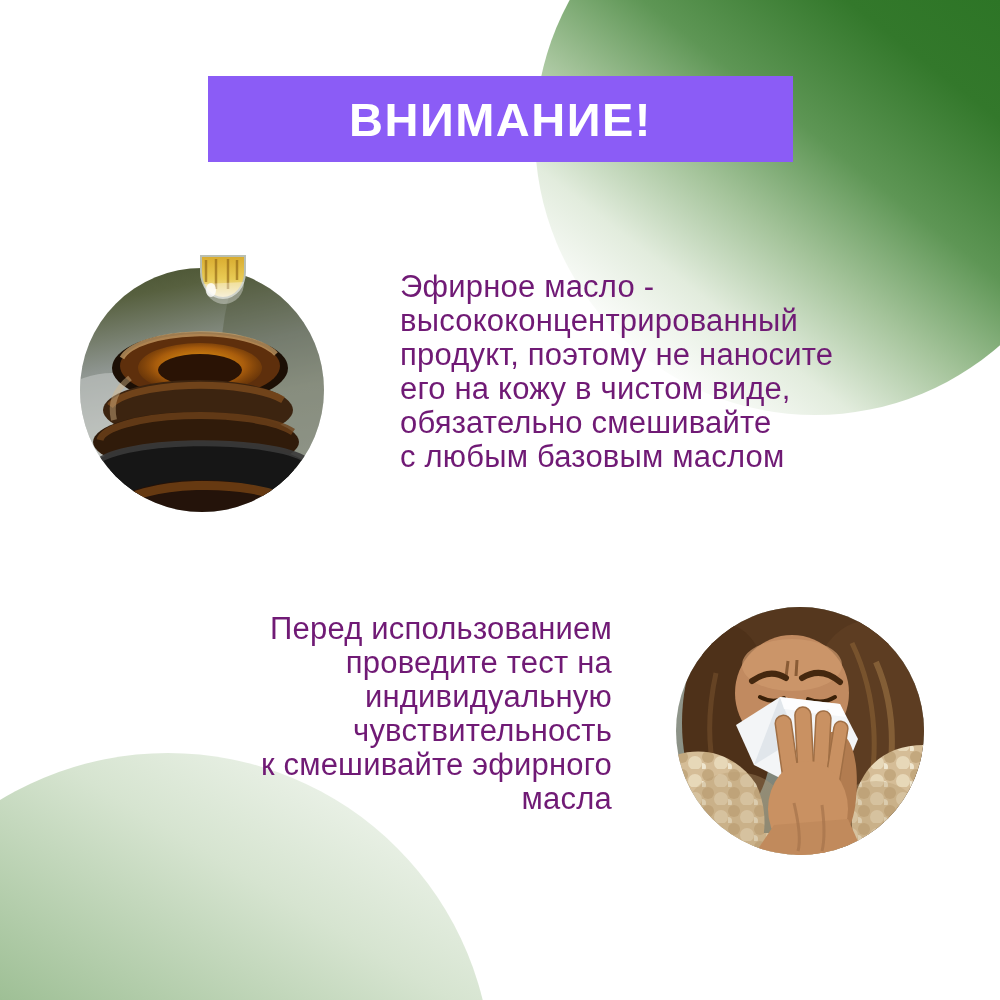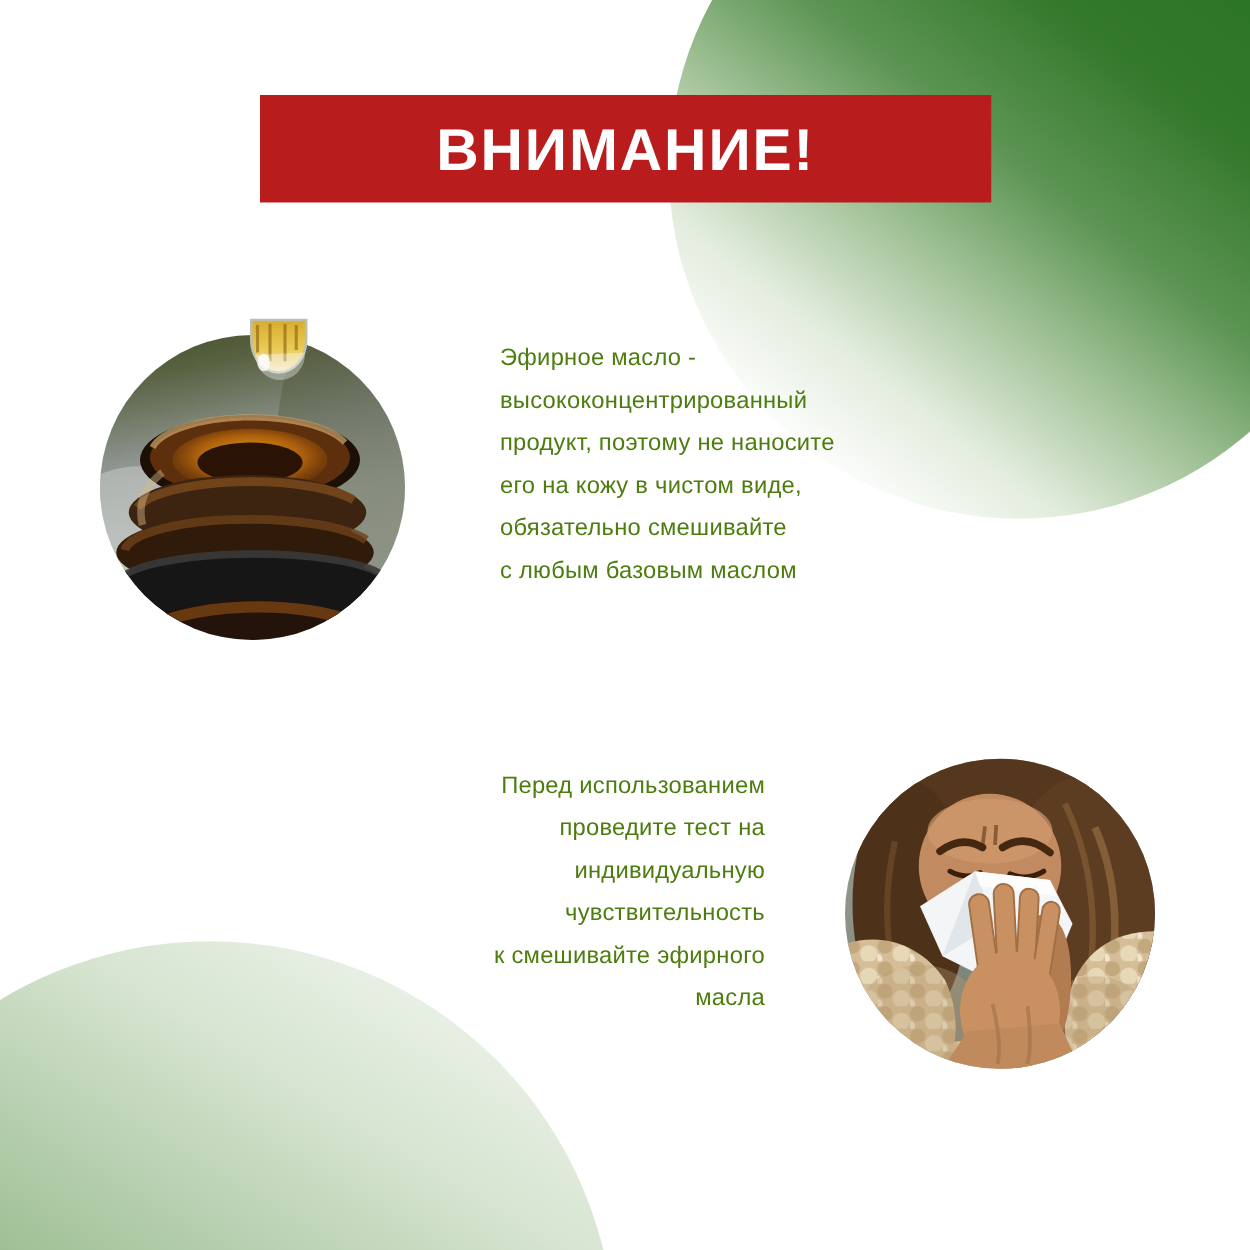--- a/index.html
+++ b/index.html
@@ -18,29 +18,29 @@
   }
   .circle-bottom-left{
     position:absolute;left:-156px;top:753px;width:648px;height:648px;border-radius:50%;
     background:linear-gradient(211deg,
       #f3f7f1 6%, #d6e4d0 26%, #9fc096 52%, #63955c 76%, #44823f 94%);
     z-index:1;
   }
   
   .banner{
     position:absolute;left:208px;top:76px;width:585px;height:86px;
-    background:#b91c1c;display:flex;align-items:center;justify-content:center;
+    background:#8b5cf6;display:flex;align-items:center;justify-content:center;
     z-index:3;
   }
   .banner span{
     color:#ffffff;font-size:47px;font-weight:700;letter-spacing:1.5px;
   }
   
   .copy{
-    position:absolute;color:#4d7c0f;font-size:19px;line-height:34px;
+    position:absolute;color:#701a75;font-size:31px;line-height:34px;
     white-space:pre-line;z-index:3;letter-spacing:.2px;
   }
   .copy-1{left:400px;top:270px;width:460px;text-align:left;}
   .copy-2{left:220px;top:612px;width:392px;text-align:right;}
   
   .photo{position:absolute;z-index:2;}
 </style>
 </head>
 <body>
 

